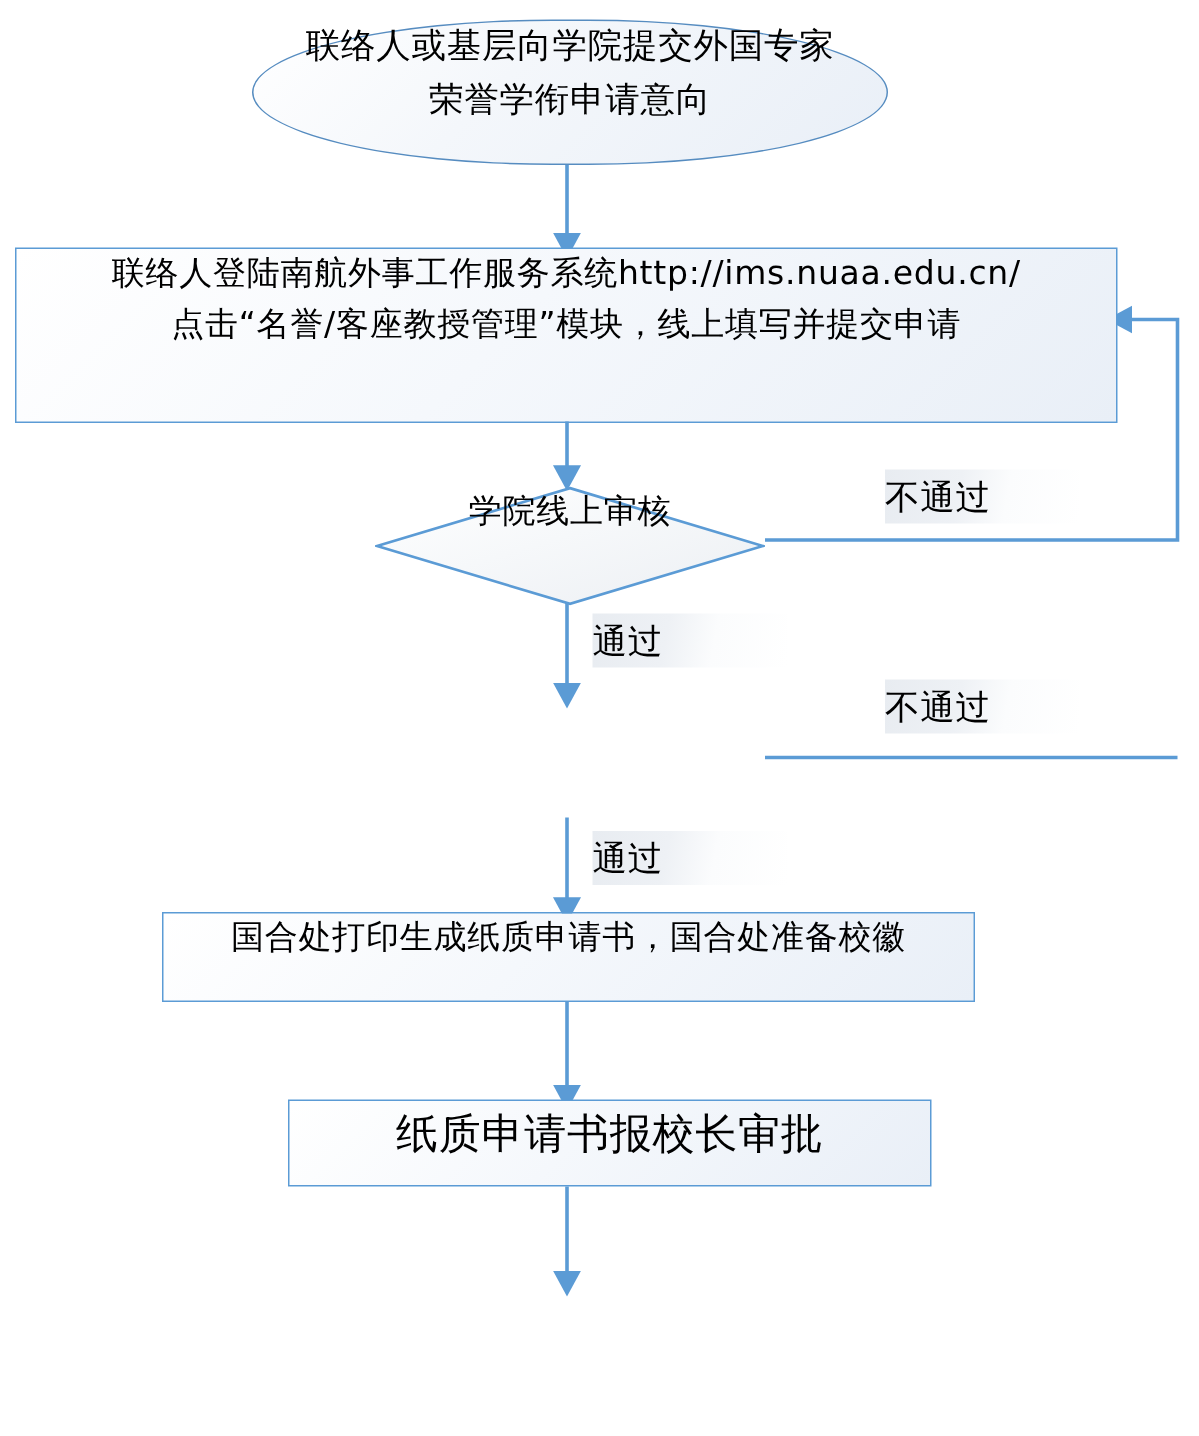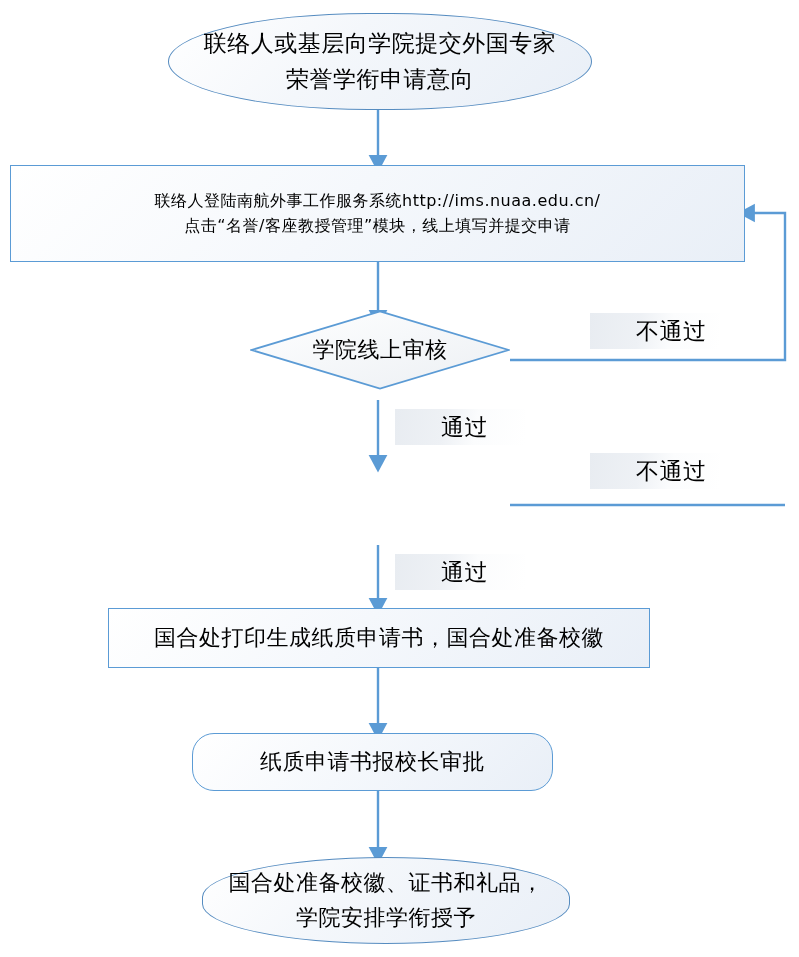--- a/index.html
+++ b/index.html
@@ -1,19 +1,19 @@
 <!DOCTYPE html>
 <html><head>
 <meta charset="utf-8">
 <style>
   html,body{margin:0;padding:0;background:#ffffff;}
   body{width:799px;height:957px;font-family:"DejaVu Sans","Liberation Sans",sans-serif;}
   #canvas{position:relative;width:799px;height:957px;overflow:hidden;background:#fff;}
 
-  .node{position:absolute;box-sizing:border-box;display:flex;align-items:center;
+  .node{position:absolute;box-sizing:border-box;display:flex;align-items:flex-start;
         justify-content:center;text-align:center;color:#000;
         font-family:"DejaVu Sans","Liberation Sans",sans-serif;}
   .node .txt{line-height:1.55;white-space:pre-line;letter-spacing:.5px;}
 
   
   .terminator{
     border:1.6px solid #568cc0;
     border-radius:200px/50%;
     background:linear-gradient(135deg,#ffffff 0%,#f4f7fb 40%,#e9eff7 100%);
   }
@@ -24,21 +24,21 @@
   }
 
   
   .decision{background:transparent;border:none;}
   .decision svg{position:absolute;left:0;top:0;}
   .decision .txt{position:relative;z-index:2;}
 
   .edge-label{
     position:absolute;display:flex;align-items:center;box-sizing:border-box;
     background:linear-gradient(100deg,#e8ecf1 0%,#eef1f5 38%,#fbfcfd 62%,#ffffff 100%);
-    color:#000;padding-left:46px;letter-spacing:.5px;
+    color:#000;letter-spacing:.5px;
   }
 
   svg.wires{position:absolute;left:0;top:0;width:799px;height:957px;
             pointer-events:none;overflow:visible;}
 </style>
 </head>
 <body>
 
 <div id="canvas">
 
@@ -70,52 +70,48 @@
 
       <path d="M510,505 L785,505"></path>
     </g>
   </svg>
 
   <div class="node terminator" style="left:168px;top:13px;width:424px;height:97px;font-size:23px;">
     <span class="txt">联络人或基层向学院提交外国专家
 荣誉学衔申请意向</span>
   </div>
 
-  <div class="node process" style="left:10px;top:165px;width:735px;height:97px;font-size:16px;">
+  <div class="node process" style="left:10px;top:165px;width:735px;height:117px;font-size:22px;">
     <span class="txt">联络人登陆南航外事工作服务系统http://ims.nuaa.edu.cn/
 点击“名誉/客座教授管理”模块，线上填写并提交申请</span>
   </div>
 
-  <div class="node decision" style="left:250px;top:310px;width:260px;height:80px;font-size:22px;font-family:Liberation Serif, serif;">
+  <div class="node decision" style="left:250px;top:324px;width:260px;height:80px;font-size:22px;font-family:Liberation Serif, serif;">
     <svg width="260" height="80" viewBox="0 0 260 80" xmlns="http://www.w3.org/2000/svg">
       <defs>
         <linearGradient id="dg1" x1="0" y1="0" x2="1" y2="1">
           <stop offset="0%" stop-color="#ffffff"></stop>
           <stop offset="45%" stop-color="#f6f8fa"></stop>
           <stop offset="100%" stop-color="#eceff3"></stop>
         </linearGradient>
       </defs>
       <polygon points="130,1.4 258.6,40 130,78.6 1.4,40" fill="url(#dg1)" stroke="#5b9bd5" stroke-width="1.8"></polygon>
     </svg>
     <span class="txt">学院线上审核</span>
   </div>
 
 
   <div class="node process" style="left:108px;top:608px;width:542px;height:60px;font-size:22px;">
     <span class="txt">国合处打印生成纸质申请书，国合处准备校徽</span>
   </div>
 
-  <div class="node process" style="left:192px;top:733px;width:361px;height:58px;font-size:22px;border-radius:22px;">
+  <div class="node process" style="left:192px;top:733px;width:429px;height:58px;font-size:28px;">
     <span class="txt">纸质申请书报校长审批</span>
   </div>
 
-  <div class="node terminator" style="left:202px;top:857px;width:368px;height:87px;font-size:22px;">
-    <span class="txt">国合处准备校徽、证书和礼品，
-学院安排学衔授予</span>
-  </div>
 
   <div class="edge-label" style="left:590px;top:313px;width:130px;height:36px;font-size:23px;">
     <span>不通过</span>
   </div>
 
   <div class="edge-label" style="left:395px;top:409px;width:130px;height:36px;font-size:23px;">
     <span>通过</span>
   </div>
 
   <div class="edge-label" style="left:590px;top:453px;width:130px;height:36px;font-size:23px;">

